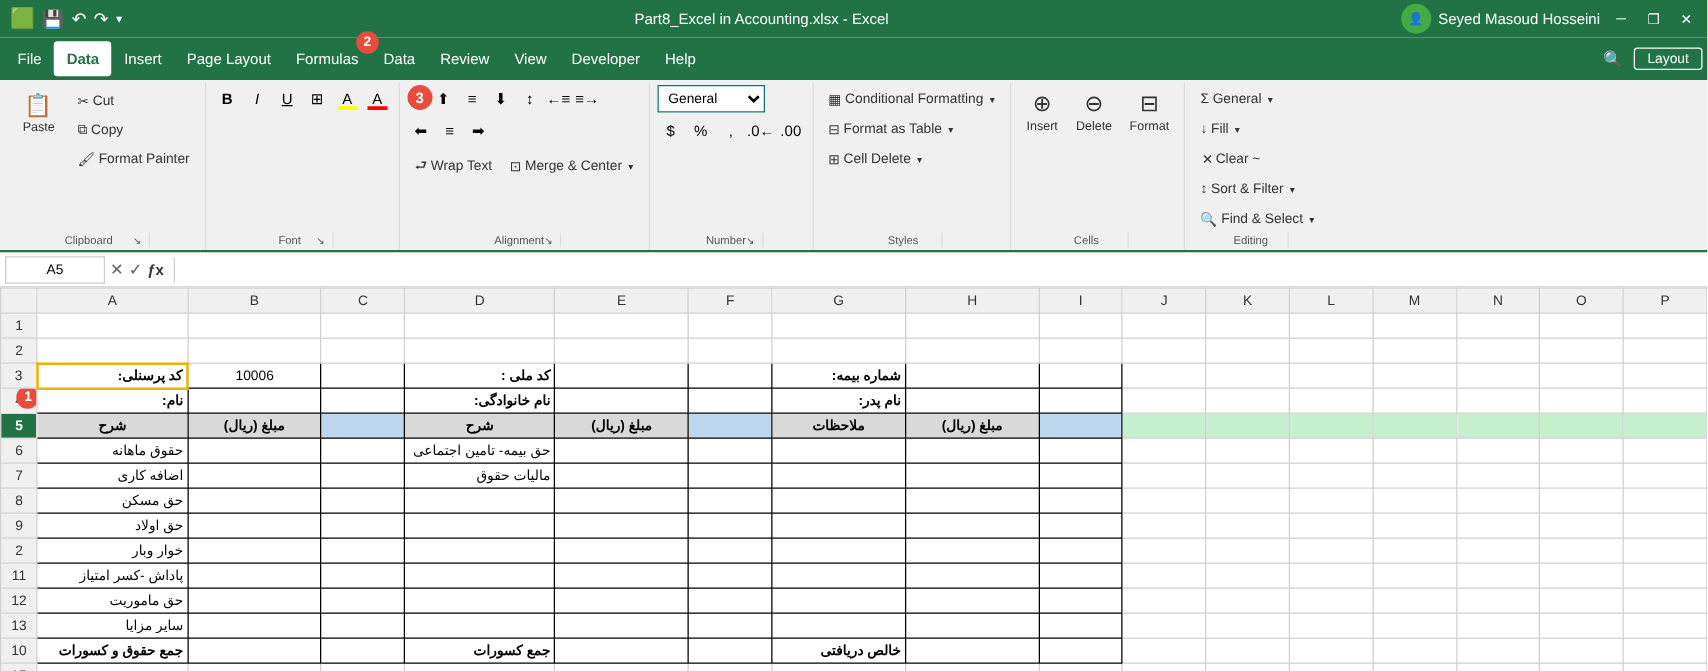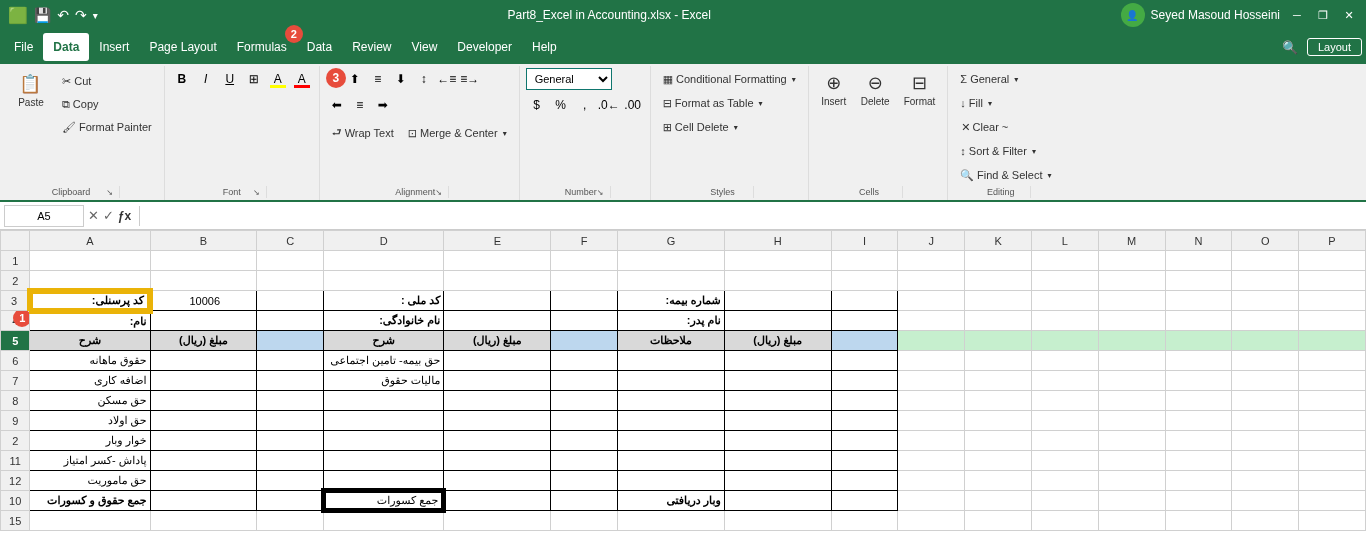--- a/index.html
+++ b/index.html
@@ -488,21 +488,21 @@
           <td></td>
           <td></td>
           <td></td>
           <td></td>
           <td></td>
           <td></td>
         </tr>
 
         <tr>
           <td class="row-num">3</td>
-          <td class="cell-rtl" style="direction:rtl; text-align:right; border:6px solid #eab308; font-weight:600;">کد پرسنلی:</td>
+          <td class="cell-rtl" style="direction:rtl; text-align:right; border:2px solid #eab308; font-weight:600;font-family:Liberation Serif, serif;">کد پرسنلی:</td>
           <td style="border:1px solid #000; text-align:center;">10006</td>
           <td style="border:1px solid #000;"></td>
           <td class="cell-rtl" style="direction:rtl; text-align:right; border:1px solid #000; font-weight:600;">کد ملی :</td>
           <td style="border:1px solid #000;"></td>
           <td style="border:1px solid #000;"></td>
           <td class="cell-rtl" style="direction:rtl; text-align:right; border:1px solid #000; font-weight:600;">شماره بیمه:</td>
           <td style="border:1px solid #000;"></td>
           <td style="border:1px solid #000;"></td>
           <td></td>
           <td></td>
@@ -689,30 +689,49 @@
           <td style="border:1px solid #000;"></td>
           <td></td>
           <td></td>
           <td></td>
           <td></td>
           <td></td>
           <td></td>
           <td></td>
         </tr>
 
+        <tr>
+          <td class="row-num">13</td>
+          <td class="cell-rtl" style="direction:rtl; text-align:right; border:1px solid #000;">سایر مزایا</td>
+          <td style="border:1px solid #000;"></td>
+          <td style="border:1px solid #000;"></td>
+          <td style="border:1px solid #000;"></td>
+          <td style="border:1px solid #000;"></td>
+          <td style="border:1px solid #000;"></td>
+          <td style="border:1px solid #000;"></td>
+          <td style="border:1px solid #000;"></td>
+          <td style="border:1px solid #000;"></td>
+          <td></td>
+          <td></td>
+          <td></td>
+          <td></td>
+          <td></td>
+          <td></td>
+          <td></td>
+        </tr>
 
         <tr>
           <td class="row-num">10</td>
           <td class="cell-rtl" style="direction:rtl; text-align:right; border:1px solid #000; font-weight:700;">جمع حقوق و کسورات</td>
           <td style="border:1px solid #000;"></td>
           <td style="border:1px solid #000;"></td>
-          <td class="cell-rtl" style="direction:rtl; text-align:right; border:5px solid #000000; font-weight:400;">جمع کسورات</td>
-          <td style="border:1px solid #000;"></td>
-          <td style="border:1px solid #000;"></td>
-          <td class="cell-rtl" style="direction:rtl; text-align:right; border:1px solid #000; font-weight:700;">وبار دریافتی</td>
+          <td class="cell-rtl" style="direction:rtl; text-align:right; border:1px solid #000000; font-weight:700;">جمع کسورات</td>
+          <td style="border:1px solid #000;"></td>
+          <td style="border:1px solid #000;"></td>
+          <td class="cell-rtl" style="direction:rtl; text-align:right; border:1px solid #000; font-weight:700;">خالص دریافتی</td>
           <td style="border:1px solid #000;"></td>
           <td style="border:1px solid #000;"></td>
           <td></td>
           <td></td>
           <td></td>
           <td></td>
           <td></td>
           <td></td>
           <td></td>
         </tr>

